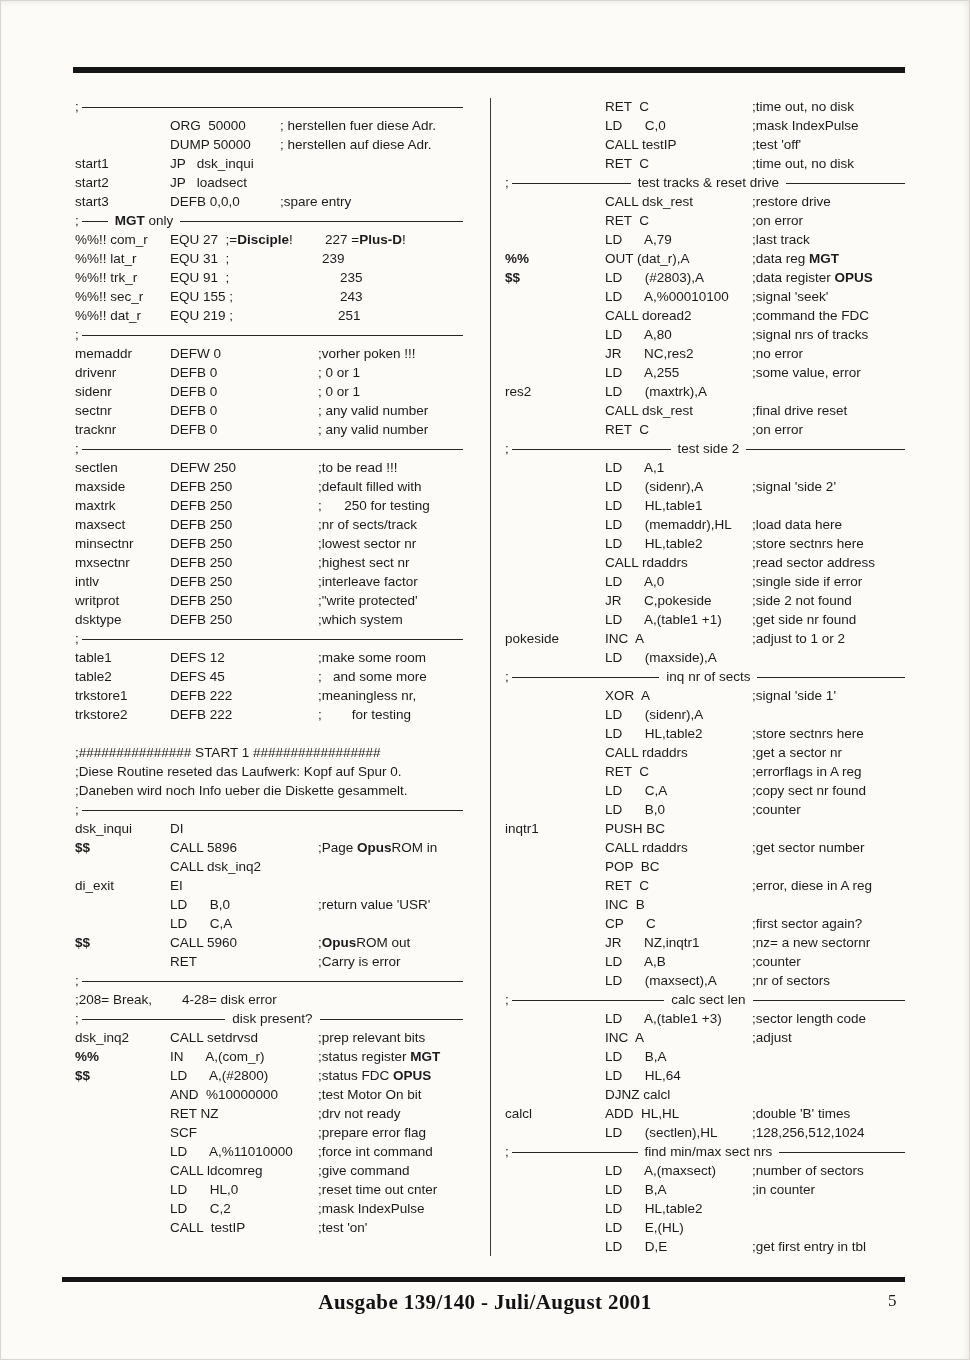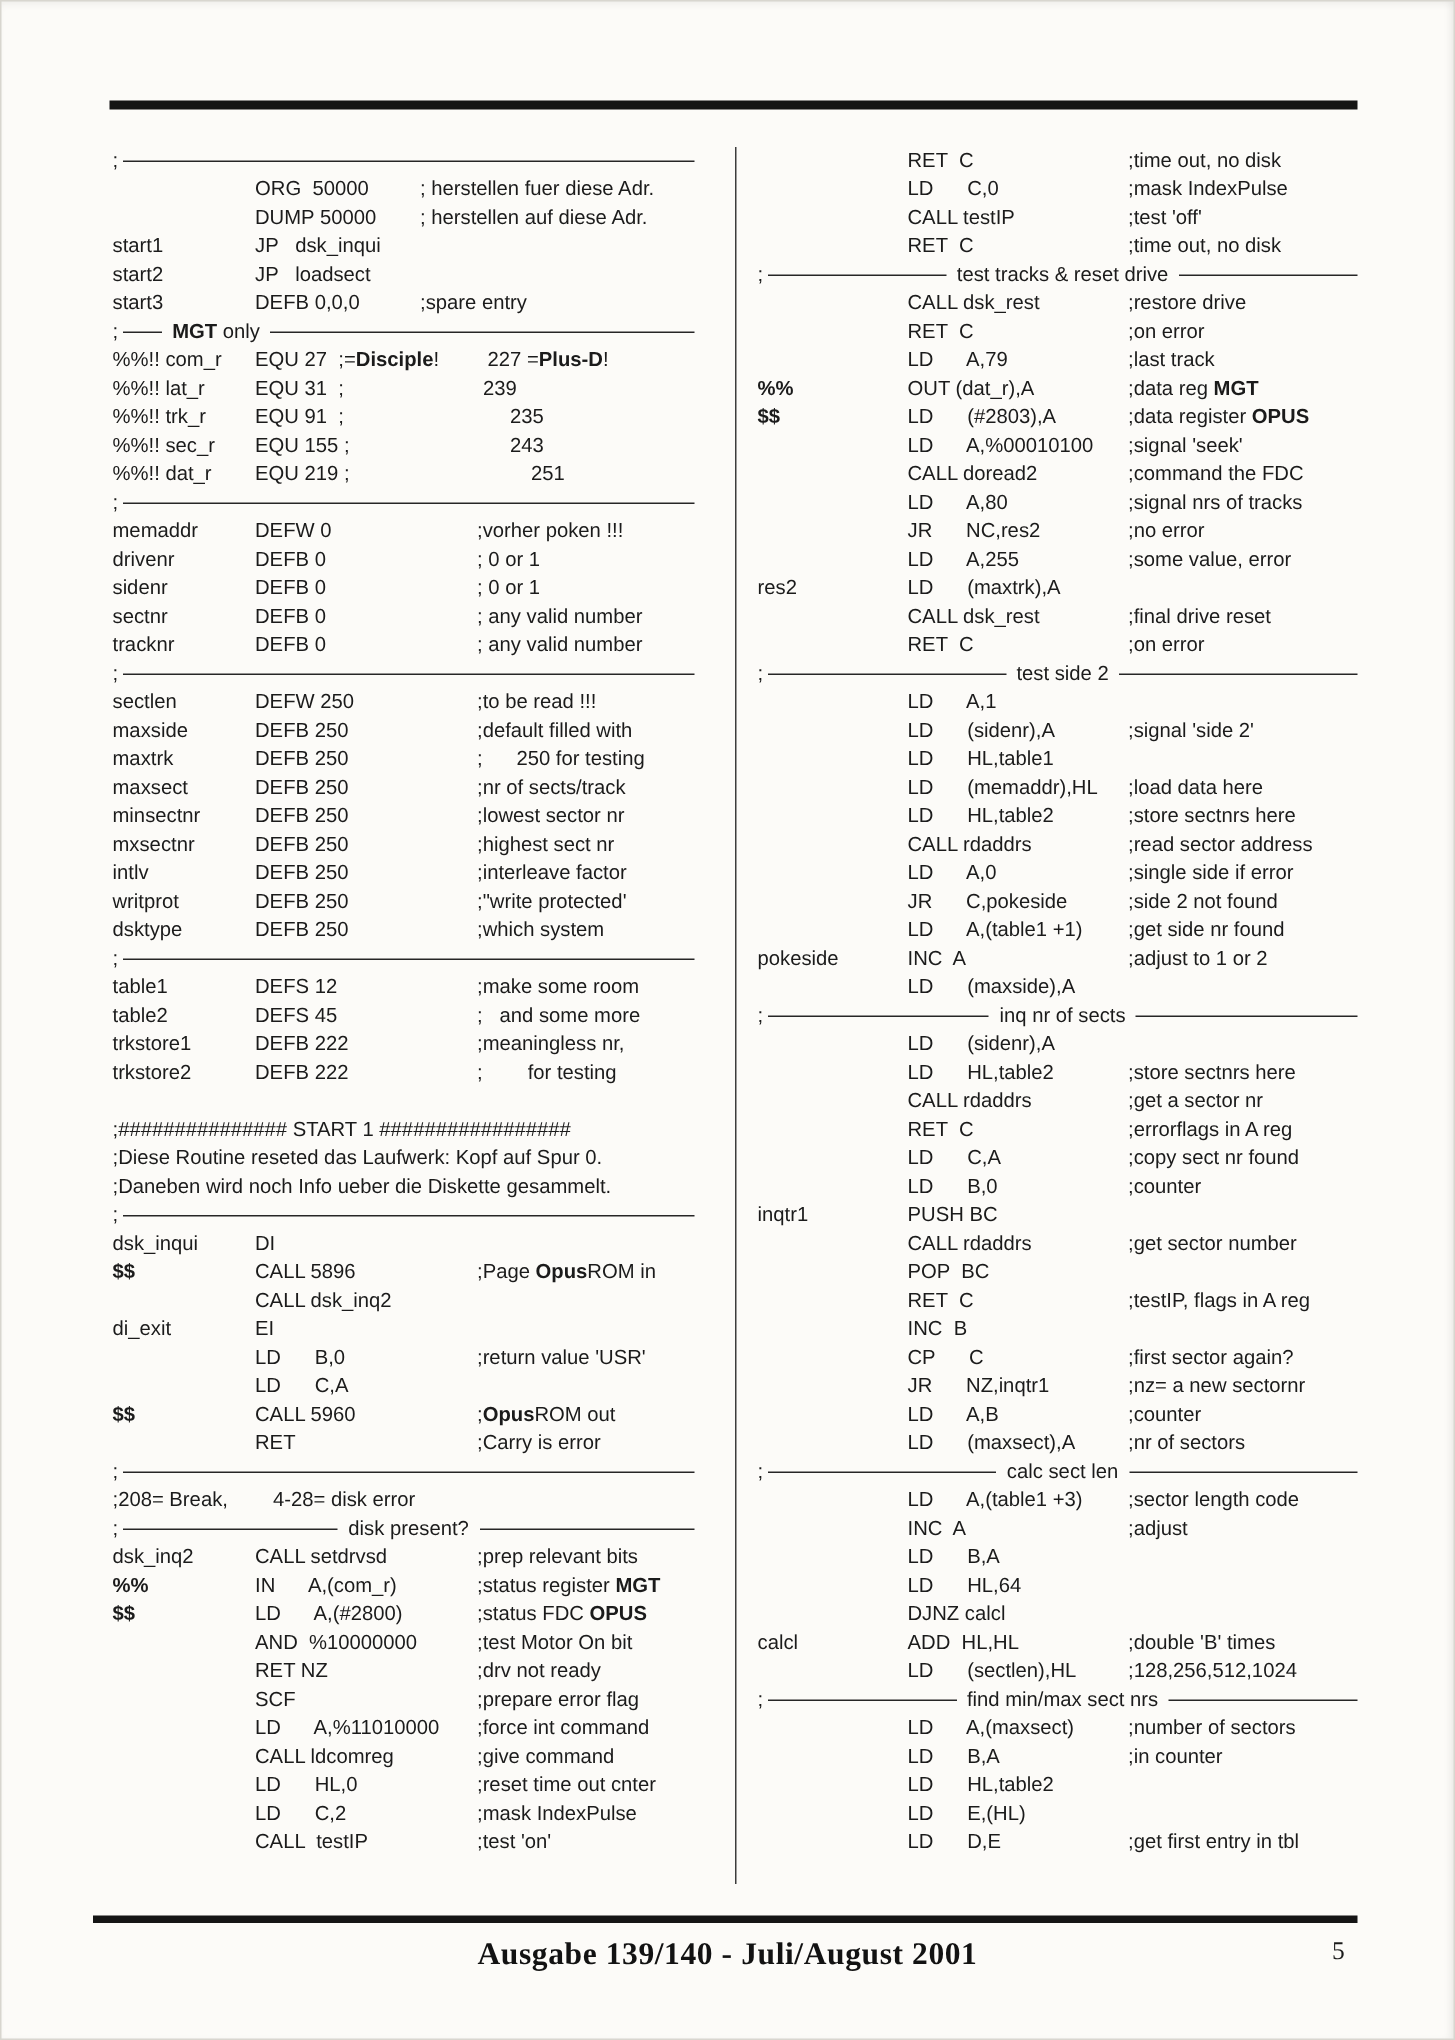--- a/index.html
+++ b/index.html
@@ -91,21 +91,21 @@
         <span class="cm" style="left: 250px;"><span>    235</span></span>
       </div>
       <div class="row">
         <span class="lab"><span>%%!! sec_r</span></span>
         <span class="op"><span>EQU 155 ;</span></span>
         <span class="cm" style="left: 250px;"><span>    243</span></span>
       </div>
       <div class="row">
         <span class="lab"><span>%%!! dat_r</span></span>
         <span class="op"><span>EQU 219 ;</span></span>
-        <span class="cm" style="left: 264px;"><span>    251</span></span>
+        <span class="cm" style="left: 248px;"><span>    251</span></span>
       </div>
       <div class="row rule">
         <span class="semi">;</span>
         <span class="seg"></span>
       </div>
       <div class="row">
         <span class="lab"><span>memaddr</span></span>
         <span class="op"><span>DEFW 0</span></span>
         <span class="cm"><span>;vorher poken !!!</span></span>
       </div>
@@ -426,20 +426,24 @@
       <div class="row">
         <span class="op"><span>LD      (maxside),A</span></span>
       </div>
       <div class="row rule">
         <span class="semi">;</span>
         <span class="seg"></span>
         <span class="txt"><span>inq nr of sects</span></span>
         <span class="seg"></span>
       </div>
       <div class="row">
+        <span class="op"><span>XOR  A</span></span>
+        <span class="cm"><span>;signal 'side 1'</span></span>
+      </div>
+      <div class="row">
         <span class="op"><span>LD      (sidenr),A</span></span>
       </div>
       <div class="row">
         <span class="op"><span>LD      HL,table2</span></span>
         <span class="cm"><span>;store sectnrs here</span></span>
       </div>
       <div class="row">
         <span class="op"><span>CALL rdaddrs</span></span>
         <span class="cm"><span>;get a sector nr</span></span>
       </div>
@@ -461,21 +465,21 @@
       </div>
       <div class="row">
         <span class="op"><span>CALL rdaddrs</span></span>
         <span class="cm"><span>;get sector number</span></span>
       </div>
       <div class="row">
         <span class="op"><span>POP  BC</span></span>
       </div>
       <div class="row">
         <span class="op"><span>RET  C</span></span>
-        <span class="cm"><span>;testIP, flags in A reg</span></span>
+        <span class="cm"><span>;error, diese in A reg</span></span>
       </div>
       <div class="row">
         <span class="op"><span>INC  B</span></span>
       </div>
       <div class="row">
         <span class="op"><span>CP      C</span></span>
         <span class="cm"><span>;first sector again?</span></span>
       </div>
       <div class="row">
         <span class="op"><span>JR      NZ,inqtr1</span></span>

